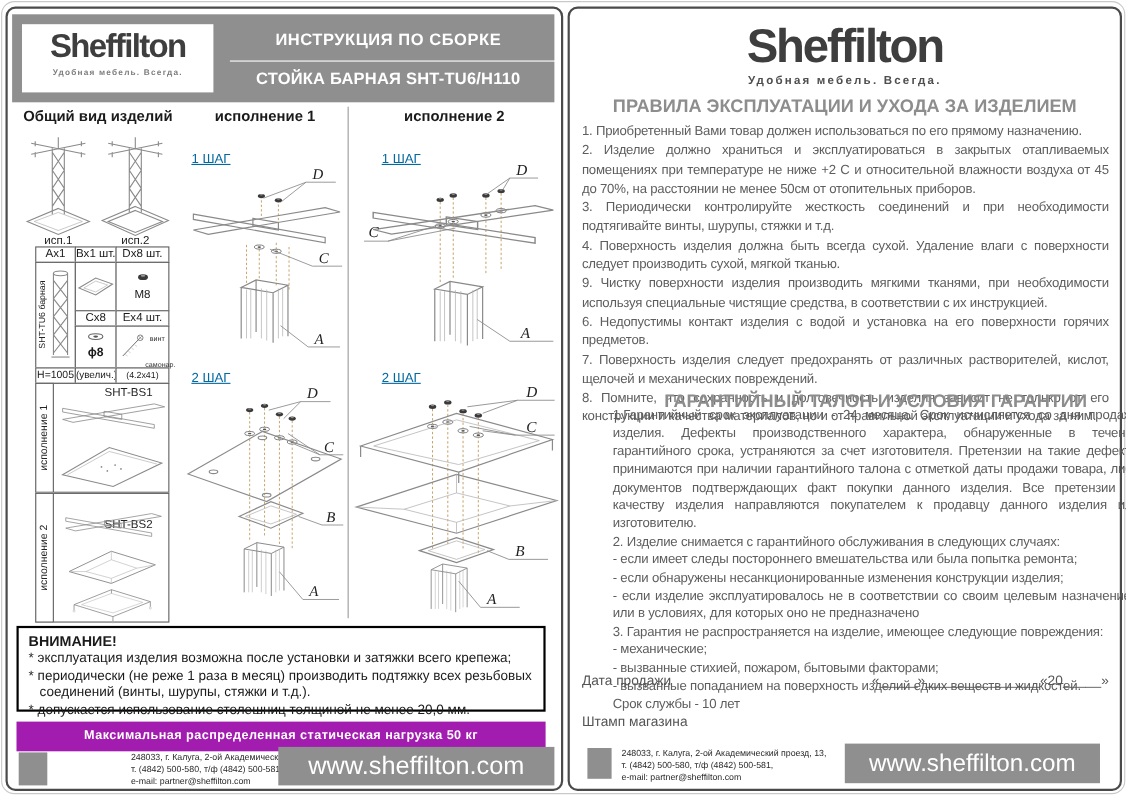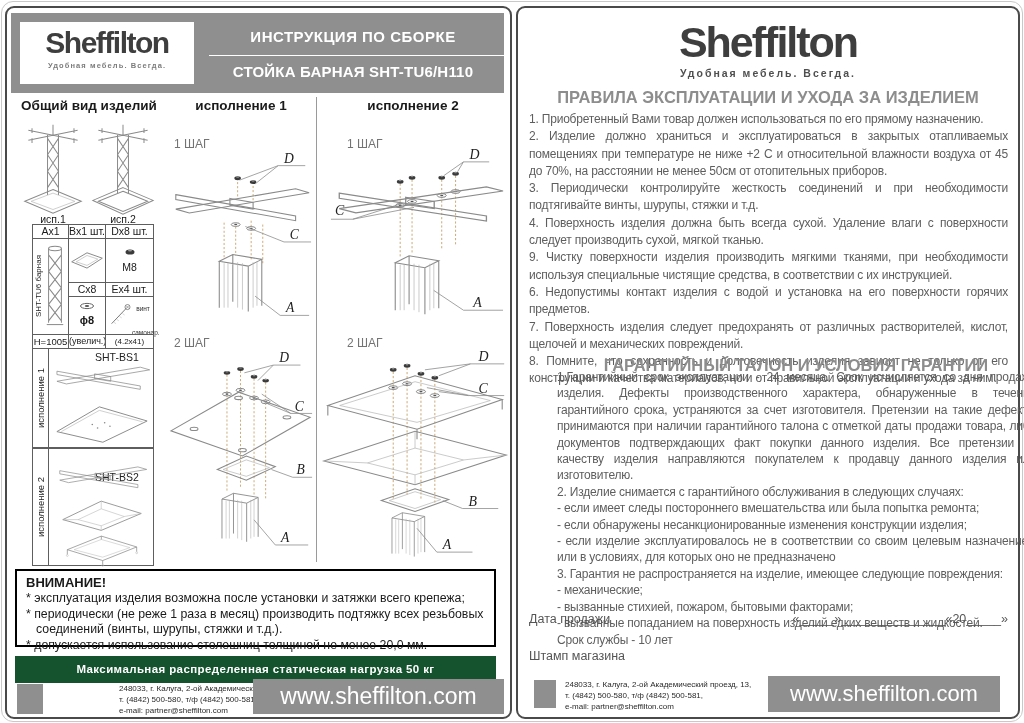--- a/index.html
+++ b/index.html
@@ -13,33 +13,33 @@
   .band{position:absolute;left:4px;top:5px;width:493px;height:80px;background:#8f8f8f;}
   .logobox{position:absolute;left:9px;top:9px;width:174px;height:62px;background:#fff;padding-top:6px;box-sizing:border-box;text-align:center;}
   .logotxt{font-weight:bold;font-size:30px;letter-spacing:-1.5px;color:#3e3e3e;line-height:30px;}
   .logotag{font-size:7.5px;font-weight:bold;color:#7c7c7c;letter-spacing:1.1px;margin-top:3px;}
   .bandtitle{position:absolute;left:192px;top:0;width:300px;height:80px;color:#fff;font-weight:bold;text-align:center;}
   .bt1{margin-top:15px;font-size:15px;letter-spacing:0.5px;}
   .btline{position:absolute;left:6px;right:-4px;top:42px;height:1px;background:#fff;}
   .bt2{margin-top:18px;font-size:15px;letter-spacing:0.2px;}
   
   .h-col{position:absolute;font-weight:bold;font-size:13.5px;text-align:center;}
-  .steplbl{position:absolute;font-size:12px;color:#737373;}
+  .steplbl{position:absolute;font-size:12px;color:#0369a1;text-decoration:underline;}
   .vert{position:absolute;transform:rotate(-90deg);transform-origin:0 0;text-align:center;white-space:nowrap;color:#222;}
   .cell{position:absolute;border:1px solid #5e5e5e;box-sizing:border-box;font-size:10.5px;text-align:center;background:#fff;}
   .cellh{line-height:13px;}
   .tiny{font-size:6.5px;line-height:7px;color:#333;}
   .vbox{position:absolute;border:1px solid #5e5e5e;box-sizing:border-box;background:#fff;}
   .code{position:absolute;font-size:10.5px;color:#222;}
   .divv{position:absolute;width:1px;background:#9a9a9a;}
   
   .warn{position:absolute;left:8px;top:561px;width:481px;height:78px;border:2px solid #000;box-sizing:border-box;padding:4px 9px;}
   .warn .t{font-weight:bold;font-size:13px;margin-bottom:1px;}
   .warn .l{font-size:12.3px;line-height:15.6px;padding-left:10px;text-indent:-10px;}
-  .graybar{position:absolute;left:8px;top:648px;width:481px;height:27px;background:#14532d;color:#fff;font-weight:bold;font-size:11.5px;line-height:27px;text-align:center;letter-spacing:0.4px;}
+  .graybar{position:absolute;left:8px;top:648px;width:481px;height:27px;background:#a21caf;color:#fff;font-weight:bold;font-size:11.5px;line-height:27px;text-align:center;letter-spacing:0.4px;}
   .sq{position:absolute;background:#8f8f8f;}
   .addr{position:absolute;font-size:8px;line-height:11px;color:#2a2a2a;}
   .wwwbox{position:absolute;background:#8f8f8f;color:#fff;text-align:center;}
   
   .rlogo{position:absolute;left:0;top:10px;width:100%;text-align:center;font-weight:bold;font-size:43px;letter-spacing:-2px;color:#3e3e3e;}
   .rtag{position:absolute;left:0;top:59px;width:100%;text-align:center;font-weight:bold;font-size:10.5px;letter-spacing:2px;color:#4f4f4f;}
   .rhead{position:absolute;left:0;width:100%;text-align:center;font-weight:bold;font-size:16.5px;color:#8d8d8d;}
   .rtext{position:absolute;left:11px;width:479px;font-size:12px;line-height:17.3px;color:#5e5e5e;text-align:justify;letter-spacing:-0.2px;}
   .rtext p{margin:0;}
   .wtext{line-height:16.4px;}

